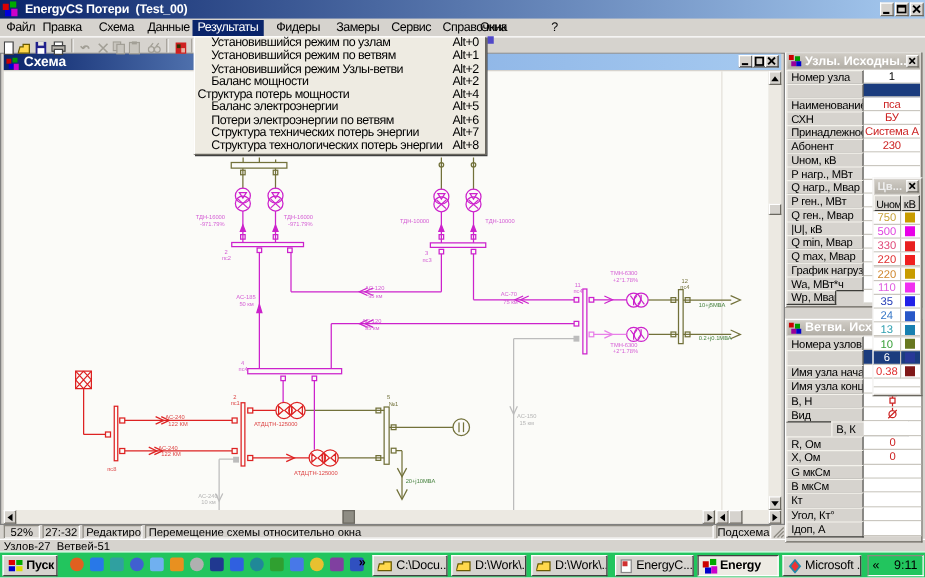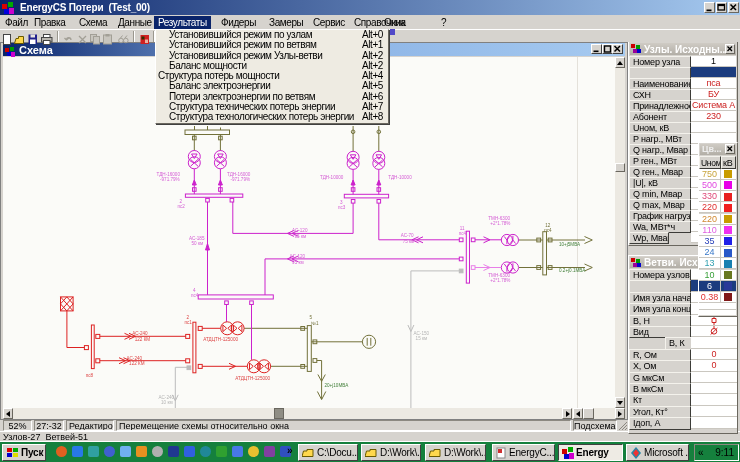--- a/index.html
+++ b/index.html
@@ -562,21 +562,21 @@
     <div style="position:absolute;left:133px;top:1px;width:1px;height:11px;background:#9a978e;border-right:1px solid #fff;"></div>
     <div style="position:absolute;left:140px;top:1px;width:12px;height:11px;"><svg width="10" height="11">
         <rect x="0.5" y="1" width="8.5" height="9" fill="#cf2020"></rect>
         <rect x="1.5" y="2.5" width="3" height="3" fill="#303000"></rect>
         <rect x="5" y="5.5" width="3" height="3.5" fill="#e8b0a0"></rect>
       </svg></div>
     <div style="position:absolute;left:153px;top:1px;width:1px;height:11px;background:#9a978e;border-right:1px solid #fff;"></div>
     <div style="position:absolute;left:390px;top:-1px;width:5px;height:6px;background:#5048c8;"></div>
   </div>
 
-<div class="abs" style="left:0;top:441px;width:740px;height:21px;background:#15803d;border-top:1px solid #fff;box-sizing:border-box;" id="taskbar">
+<div class="abs" style="left:0;top:441px;width:740px;height:21px;background:#22c55e;border-top:1px solid #fff;box-sizing:border-box;" id="taskbar">
     <div class="wbtn" style="left:2px;width:44px;font-weight:bold;"><svg width="13" height="12" style="margin-right:2px;">
         <rect x="1" y="1" width="5" height="4" fill="#d00"></rect>
         <rect x="7" y="1" width="5" height="4" fill="#0a0"></rect>
         <rect x="1" y="6" width="5" height="4" fill="#00c"></rect>
         <rect x="7" y="6" width="5" height="4" fill="#dd0"></rect>
       </svg>Пуск</div>
     <div style="position:absolute;left:56px;top:4px;width:11px;height:11px;border-radius:6px;background:#e06020;"></div>
     <div style="position:absolute;left:72px;top:4px;width:11px;height:11px;border-radius:2px;background:#2878e8;"></div>
     <div style="position:absolute;left:88px;top:4px;width:11px;height:11px;border-radius:2px;background:#30a0a0;"></div>
     <div style="position:absolute;left:104px;top:4px;width:11px;height:11px;border-radius:6px;background:#4060d0;"></div>

